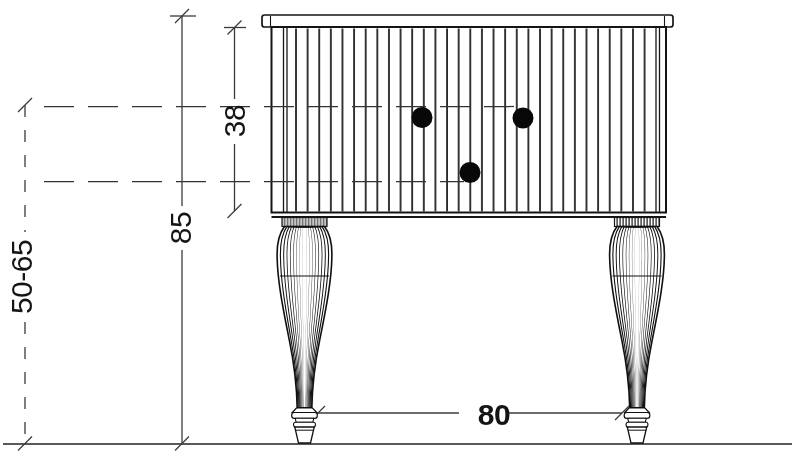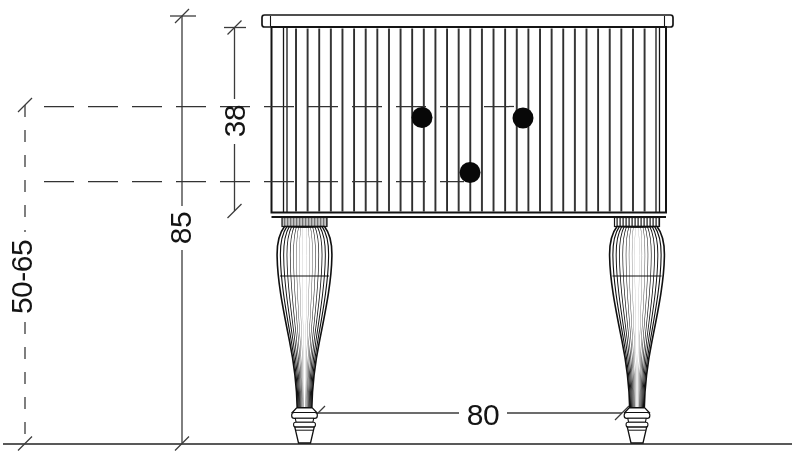--- a/index.html
+++ b/index.html
@@ -18,21 +18,21 @@
     letter-spacing:-0.5px;
     color:#141414;
     white-space:nowrap;
     transform:translate(-50%,-50%);
     line-height:1;
   }
   .lbl.vert{transform:translate(-50%,-50%) rotate(-90deg);}
   #lbl-box-height{left:235px;top:121px;}
   #lbl-total-height{left:181px;top:228px;}
   #lbl-floor-range{left:22px;top:277px;}
-  #lbl-width{left:483px;top:415px;}
+  #lbl-width{left:494px;top:415px;font-weight:bold;}
 </style>
 </head>
 <body>
 
 <div id="canvas">
 
   <svg id="drawing" width="800" height="456" viewBox="0 0 800 456">
     <defs>
       <pattern id="flutes" patternUnits="userSpaceOnUse" x="295" y="0" width="11.62" height="8">
         <line x1="1" y1="0" x2="1" y2="8" stroke="#161616" stroke-width="1.7"></line>

